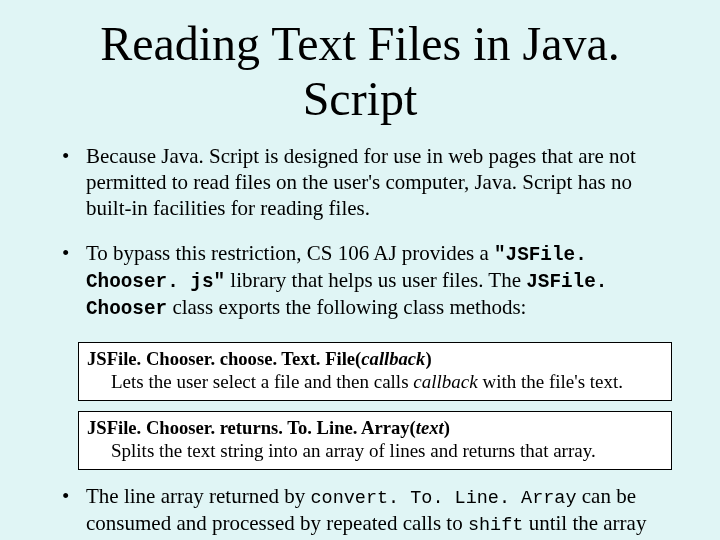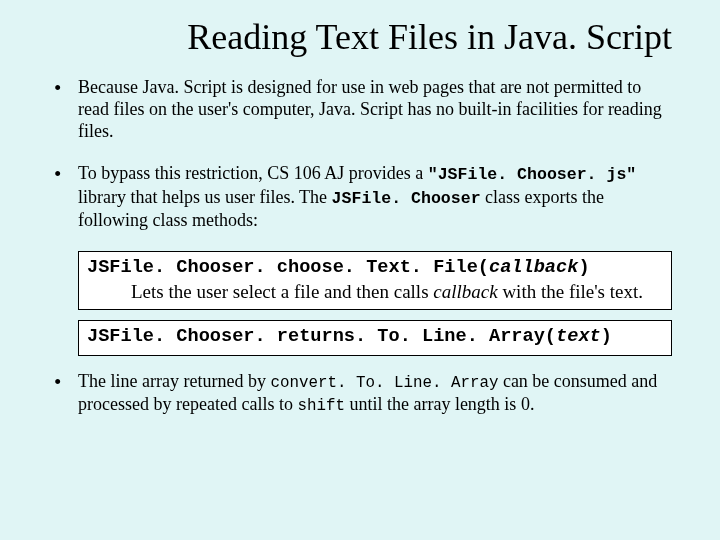--- a/index.html
+++ b/index.html
@@ -11,30 +11,30 @@
     font-family: "Times New Roman", Times, serif;
     color: #000;
   }
   .slide {
     box-sizing: border-box;
     width: 720px;
     height: 540px;
     padding: 16px 48px 24px 48px;
   }
   h1.title {
-    font-size: 36px;
+    font-size: 48px;
     font-weight: 400;
-    text-align: right;
+    text-align: center;
     margin: 0 0 18px 0;
   }
   ul.bullets {
     list-style: none;
     padding: 0;
-    margin: 0;
-    font-size: 18px;
+    margin: 8px;
+    font-size: 21px;
     line-height: 1.23;
   }
   ul.bullets > li {
     position: relative;
     padding-left: 30px;
     margin-bottom: 20px;
   }
   ul.bullets > li::before {
     content: "•";
     position: absolute;
@@ -59,31 +59,30 @@
   }
   .method-box {
     border: 1px solid #000;
     background: #fff;
     margin: 6px 0 10px 30px;
     padding: 4px 8px 6px 8px;
     font-size: 19px;
     line-height: 1.25;
   }
   .method-sig {
-    font-family: Liberation Mono, monospace;
+    font-family: Liberation Serif, serif;
     font-weight: bold;
     font-size: 0.98em;
   }
   .method-sig .arg {
     font-style: italic;
   }
   .method-desc {
     font-family: "Times New Roman", Times, serif;
     padding-left: 24px;
-    text-align: center;
   }
   .method-desc .ital { font-style: italic; }
 </style>
 </head>
 <body>
 
 <div class="slide">
 
   <h1 class="title">Reading Text Files in Java. Script</h1>
 
@@ -105,20 +104,23 @@
     </div>
     <div class="method-desc">
       <span>Lets the user select a file and then calls </span><span class="ital">callback</span><span> with the file's text.</span>
     </div>
   </div>
 
   <div class="method-box">
     <div class="method-sig">
       <span>JSFile. Chooser. returns. To. Line. Array(</span><span class="arg">text</span><span>)</span>
     </div>
+    <div class="method-desc">
+      <span>Splits the text string into an array of lines and returns that array.</span>
+    </div>
   </div>
 
   <ul class="bullets" style="margin-top:14px;">
     <li>
       <span>The line array returned by </span><span class="mono-small">convert. To. Line. Array</span><span> can be consumed and processed by repeated calls to </span><span class="mono-small">shift</span><span> until the array length is 0.</span>
     </li>
   </ul>
 
 </div>
 

